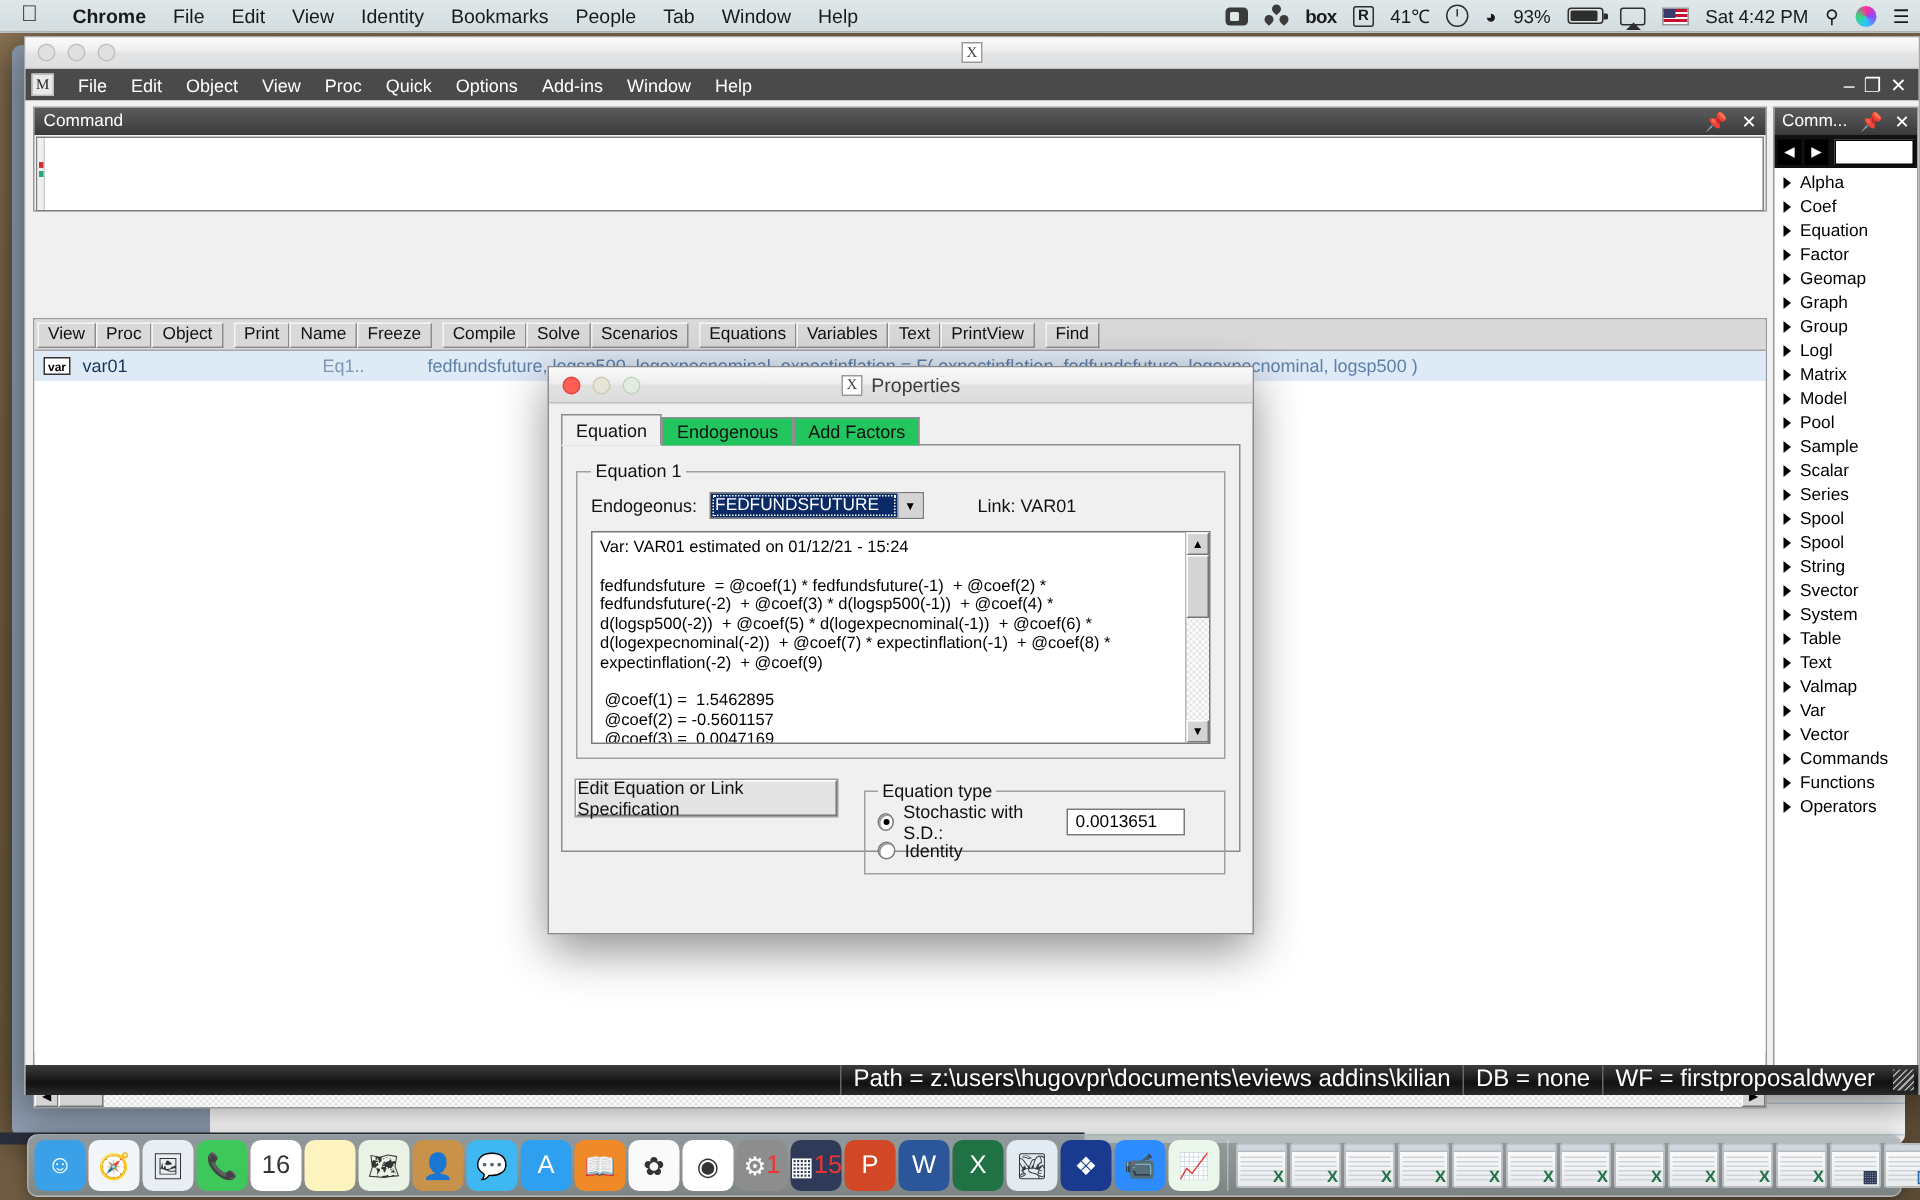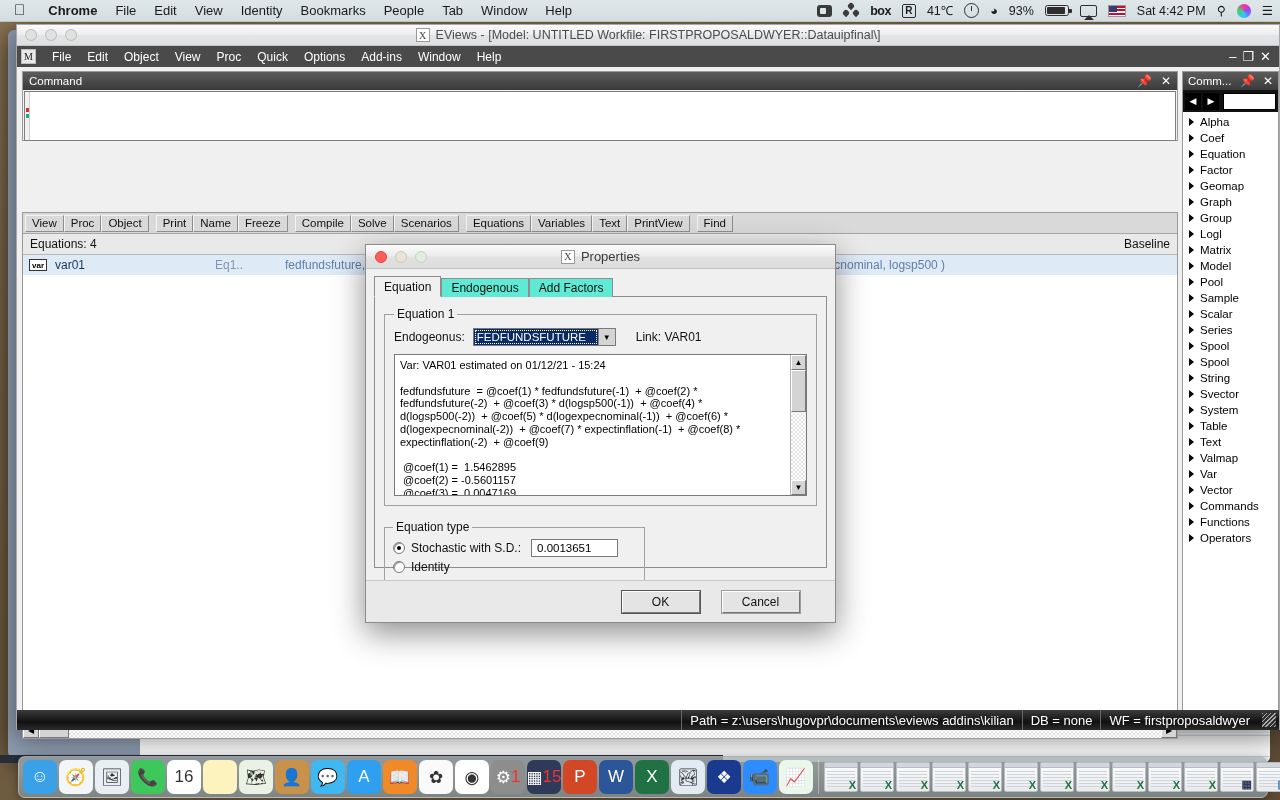--- a/index.html
+++ b/index.html
@@ -206,21 +206,21 @@
   .rp-nav .nb { width:16px;height:17px;background:#000;color:#fff;display:flex;align-items:center;justify-content:center;font-size:9px;}
   .rp-nav .nin { flex:1; height:17px; background:#fff; border:1px solid #000; margin-left:2px;}
   .rp-list { padding-top: 2px; }
   .rp-item { height: 16px; display:flex; align-items:center; font-size:11.5px; color:#000; padding-left: 6px; }
   .rp-item .arw { width: 0;height:0;border-left:5px solid #000;border-top:4px solid transparent;border-bottom:4px solid transparent;margin-right:6px;}
 
   
   .ev-status {
     position:absolute; left:0; bottom:0; width:1262px; height:20px;
     background: linear-gradient(180deg,#3c3c3c 0%, #111 60%, #2b2b2b 100%);
-    display:flex; align-items:center; color:#fff; font-size:13px;
+    display:flex; align-items:center; color:#fff; font-size:16px;
   }
   .ev-status .cell { border-left:1px solid #666; height:100%; display:flex;align-items:center; padding:0 8px;}
   .ev-status .grow { margin-left:auto; }
   .ev-status .grip { width:14px;height:14px;margin-left:4px;margin-right:3px;
      background: repeating-linear-gradient(135deg,#aaa 0 1px,#333 1px 3px);}
 
   
   .dialog {
     position: absolute; left: 365px; top: 244px; width: 471px; height: 379px;
     background: #f0f0f0; border: 1px solid #8b8b8b;
@@ -231,35 +231,35 @@
     height: 24px; background: linear-gradient(180deg,#fbfbfb 0%, #ececec 48%, #e2e2e2 52%, #dcdcdc 100%);
     border-bottom:1px solid #c0c0c0; display:flex; align-items:center; position:relative;
   }
   .dlg-title .traffic { padding-left: 9px; }
   .dlg-title-text { position:absolute;left:0;right:0;text-align:center; font-size:13px; color:#3a3a3a;
       display:flex;align-items:center;justify-content:center;gap:6px;}
   .dlg-body { padding: 7px 8px 0 8px; position: relative; height: 353px;}
 
   .tabstrip { display:flex; align-items:flex-end; height: 21px; position:relative; z-index:2;}
   .dtab { height:19px; padding: 0 9px; display:flex;align-items:center; font-size:12px;
-     background:#5eead4; border:1px solid #8d8d8d; border-bottom:none; color:#111;}
+     background:#22c55e; border:1px solid #8d8d8d; border-bottom:none; color:#111;}
   .dtab.active { background:#f0f0f0; height:21px; border-bottom:1px solid #f0f0f0; }
   .tabpane { border:1px solid #8d8d8d; margin-top:-1px; background:#f0f0f0; height: 272px; padding: 10px 9px;}
 
   fieldset.gb { border:1px solid #a0a0a0; margin:0; padding: 7px 9px 9px 9px; }
   fieldset.gb > legend { font-size: 12px; padding: 0 3px; color:#111;}
 
   .row1 { display:flex; align-items:center; gap:8px; margin-bottom: 8px;}
   .row1 .lbl { font-size:12px; color:#111;}
   .combo { display:flex; width: 143px; height: 18px; border:1px solid #7a7a7a; background:#fff;}
   .combo .val { flex:1; background:#0a2a66; color:#fff; font-size:11.5px; display:flex;align-items:center;
      padding-left:3px; font-family:"Liberation Sans",sans-serif; outline: 1px dotted #fff; outline-offset:-2px;}
   .combo .arw { width:17px; background:#d4d4d4; border-left:1px solid #888;
      display:flex;align-items:center;justify-content:center; font-size:8px;}
-  .link-lbl { font-size:12px; color:#111; font-family:"Liberation Sans",sans-serif; margin-left: 12px;}
+  .link-lbl { font-size:12px; color:#111; font-family:"Liberation Sans",sans-serif; margin-left: 28px;}
 
   .eqbox { height: 142px; border:1px solid #7a7a7a; background:#fff; display:flex; }
   .eqtext { flex:1; padding: 4px 5px; font-size: 11px; line-height: 12.8px;
       font-family:"Liberation Sans", sans-serif; color:#000; white-space: pre-wrap; overflow:hidden;}
   .vscroll { width: 16px; background: repeating-conic-gradient(#ffffff 0% 25%, #e4e4e4 0% 50%) 0 0/4px 4px;
      border-left:1px solid #b4b4b4; display:flex; flex-direction:column;}
   .vs-btn { height:15px; background:#d4d4d4; border:1px solid #fff;border-right-color:#777;border-bottom-color:#777;
      display:flex;align-items:center;justify-content:center;font-size:8px;}
   .vs-thumb { height: 42px; background:#d4d4d4;border:1px solid #fff;border-right-color:#777;border-bottom-color:#777;}
   .vs-grow { flex:1; }
@@ -367,21 +367,20 @@
   <div class="eviews">
 
     <div class="ev-title">
       <div class="traffic">
         <div class="tl inactive"></div>
         <div class="tl inactive"></div>
         <div class="tl inactive"></div>
       </div>
       <div class="ev-title-text">
         <span class="xbadge">X</span>
-        <span>EViews - [Model: UNTITLED   Workfile: FIRSTPROPOSALDWYER::Datauipfinal\]</span>
       </div>
     </div>
 
     <div class="ev-menubar">
       <div class="mlogo">M</div>
       <div class="mi">File</div>
       <div class="mi">Edit</div>
       <div class="mi">Object</div>
       <div class="mi">View</div>
       <div class="mi">Proc</div>
@@ -451,24 +450,20 @@
             <div class="objbtn">Variables</div>
             <div class="objbtn">Text</div>
             <div class="objbtn">PrintView</div>
           </div>
           <div class="sep"></div>
           <div class="grp">
             <div class="objbtn">Find</div>
           </div>
         </div>
 
-        <div class="eqbar">
-          <span>Equations: 4</span>
-          <span class="right">Baseline</span>
-        </div>
 
         <div class="eqrow">
           <span class="varicon">var</span>
           <span class="c1">var01</span>
           <span class="c2">Eq1..</span>
           <span class="c3">fedfundsfuture, logsp500, logexpecnominal, expectinflation  =  F( expectinflation, fedfundsfuture, logexpecnominal, logsp500 )</span>
         </div>
         <div class="objblank"></div>
       </div>
 
@@ -662,39 +657,36 @@
             <div class="vscroll">
               <div class="vs-btn">▲</div>
               <div class="vs-thumb"></div>
               <div class="vs-grow"></div>
               <div class="vs-btn">▼</div>
             </div>
           </div>
         </fieldset>
 
         <div class="bottomrow">
+          <div class="btn3d editbtn">Edit Equation or Link Specification</div>
           <fieldset class="gb" style="padding:4px 26px 6px 8px;">
             <legend>Equation type</legend>
             <div class="radio">
               <span class="rdo on"></span>
               <span>Stochastic with S.D.:</span>
               <span class="sdinput">0.0013651</span>
             </div>
             <div class="radio">
               <span class="rdo"></span>
               <span>Identity</span>
             </div>
           </fieldset>
         </div>
       </div>
 
-      <div class="dlg-footer">
-        <div class="btn3d okbtn">OK</div>
-        <div class="btn3d cancelbtn">Cancel</div>
-      </div>
     </div>
   </div>
 
   <div class="dock" id="dock">
       <div class="dock-icon" style="background: rgb(58, 160, 232);">☺</div>
       <div class="dock-icon" style="background: rgb(242, 246, 250); color: rgb(51, 51, 51);">🧭</div>
       <div class="dock-icon" style="background: rgb(232, 238, 244); color: rgb(51, 51, 51);">🖼</div>
       <div class="dock-icon" style="background: rgb(62, 199, 90);">📞</div>
       <div class="dock-icon" style="background: rgb(255, 255, 255); color: rgb(51, 51, 51);">16</div>
       <div class="dock-icon" style="background: rgb(253, 243, 191); color: rgb(51, 51, 51);"></div>

